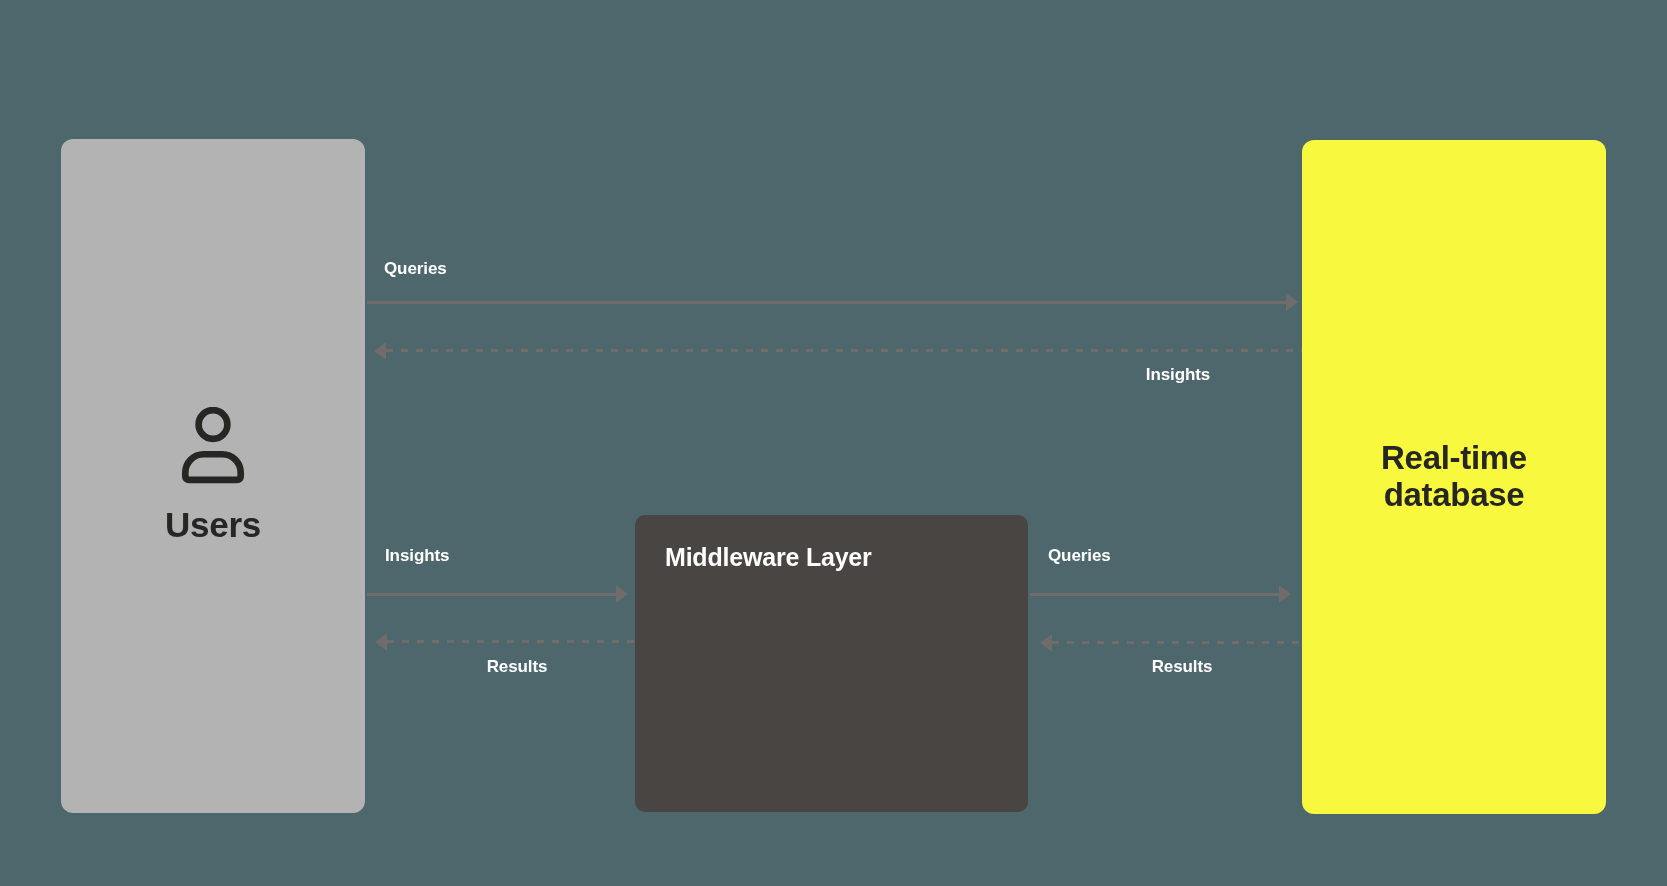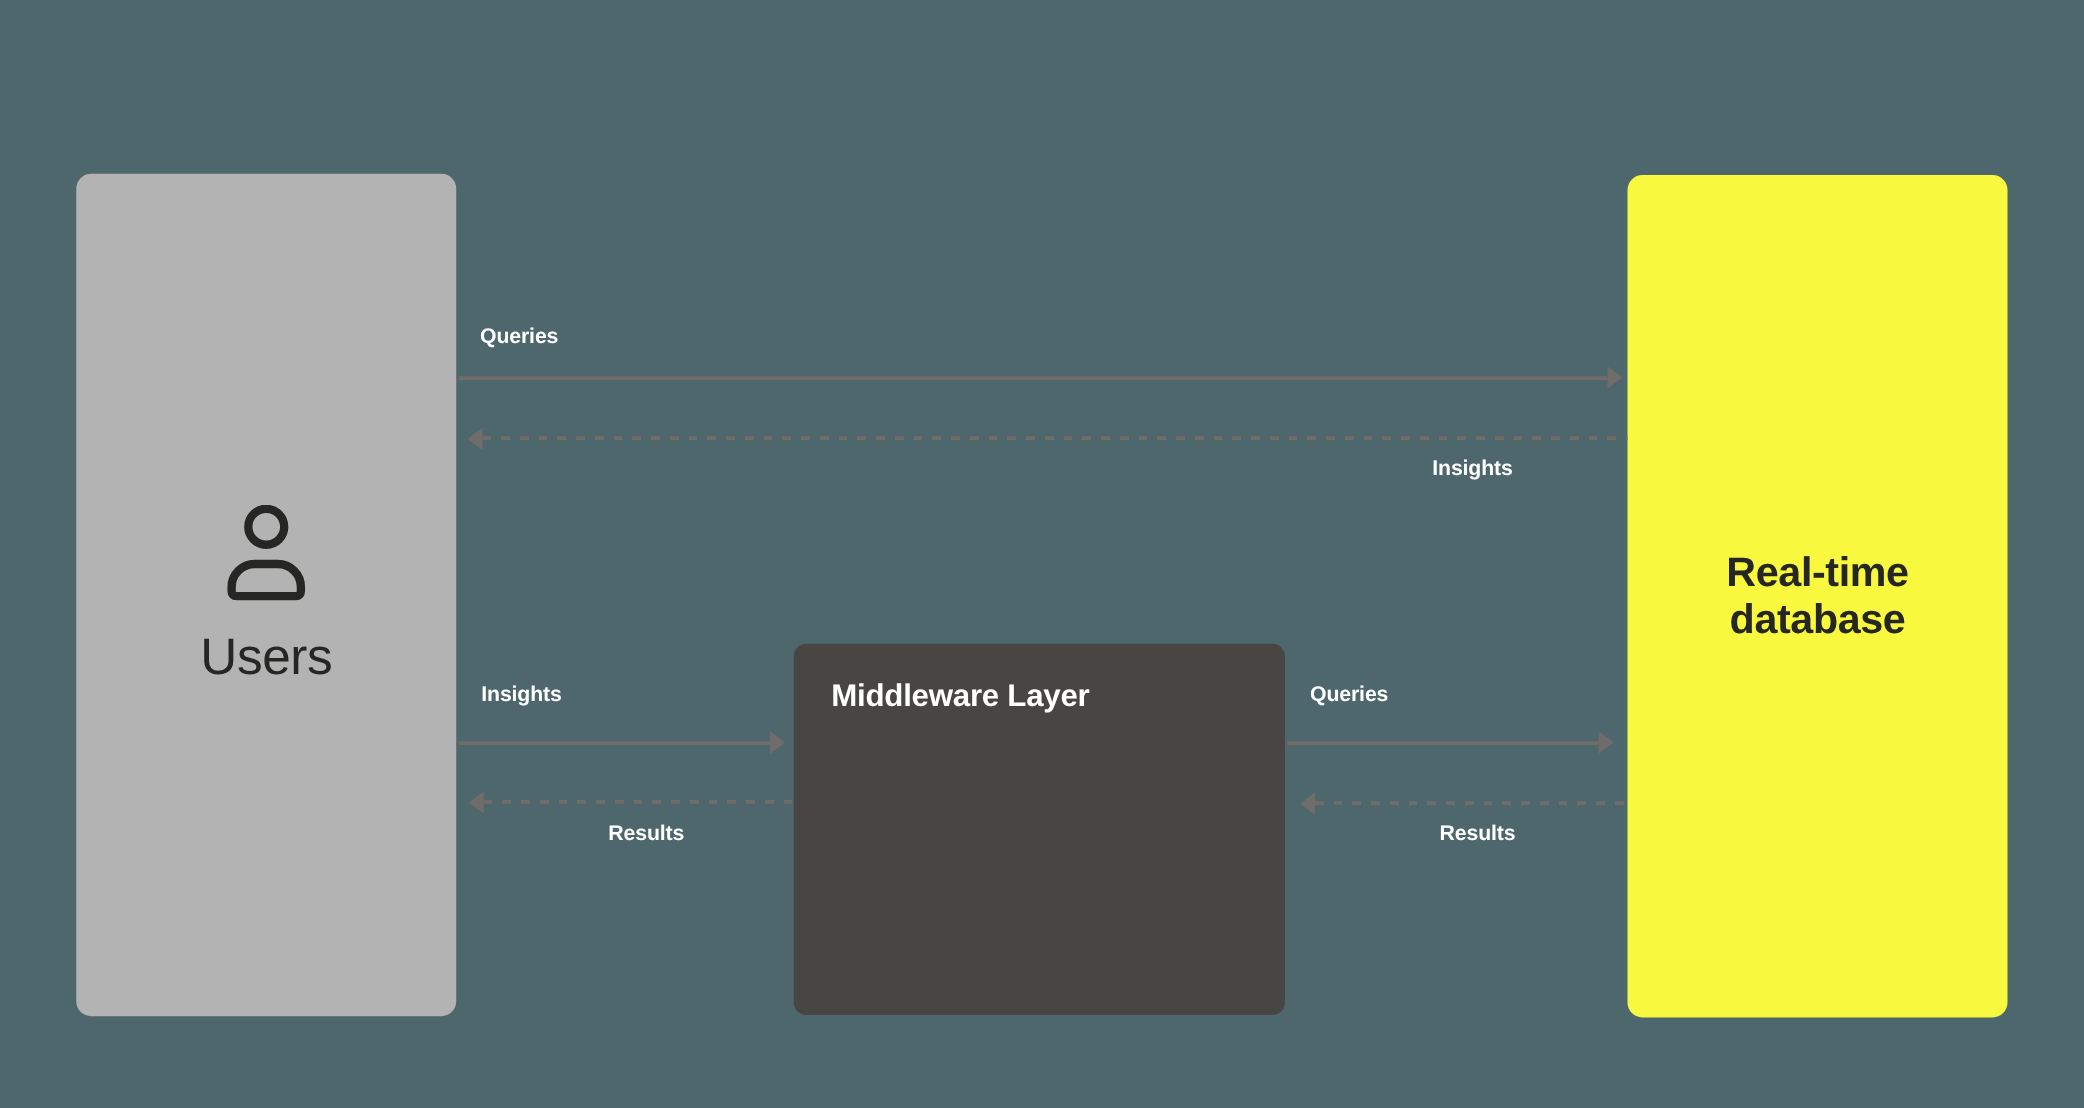--- a/index.html
+++ b/index.html
@@ -41,22 +41,22 @@
     justify-content: center;
   }
   .node-users {
     left: 61px; top: 139px;
     width: 304px; height: 674px;
     background: var(--users_box);
     border-radius: 12px;
   }
   .node-users .node-label {
     margin-top: 20px;
-    font-size: 41px;
-    font-weight: normal;
+    font-size: 35px;
+    font-weight: bold;
     color: var(--dark_text);
     letter-spacing: -0.3px;
   }
   .person-icon { display: block; }
   .node-middleware {
     left: 635px; top: 515px;
     width: 393px; height: 297px;
     background: var(--middleware_box);
     border-radius: 10px;
     align-items: flex-start;

